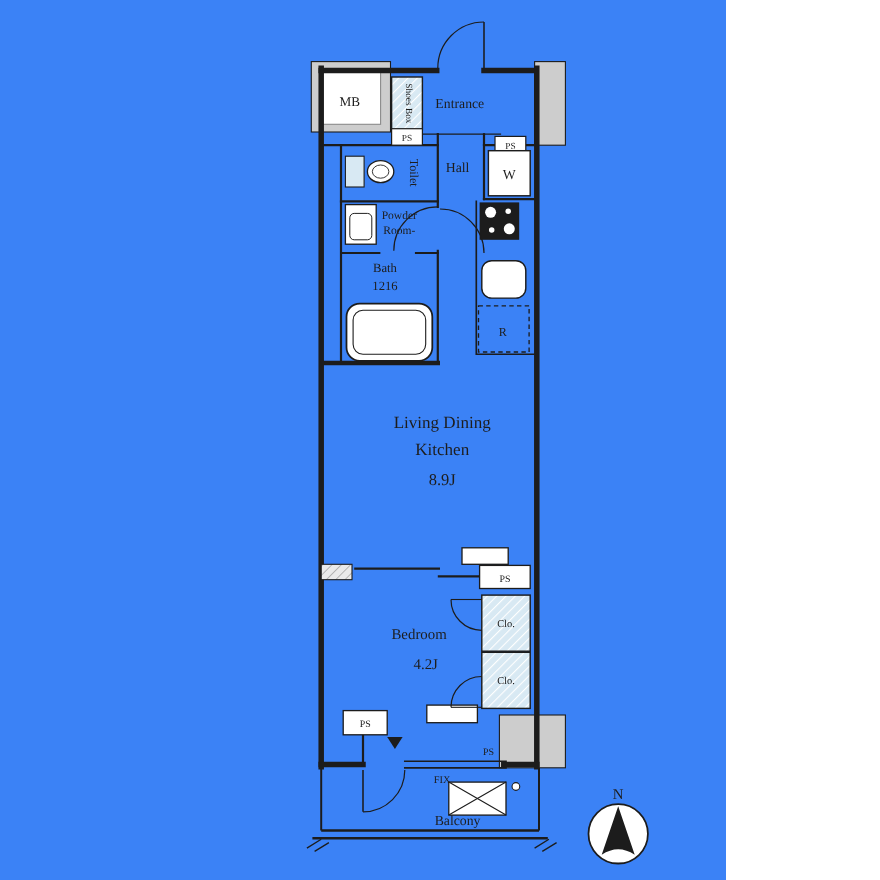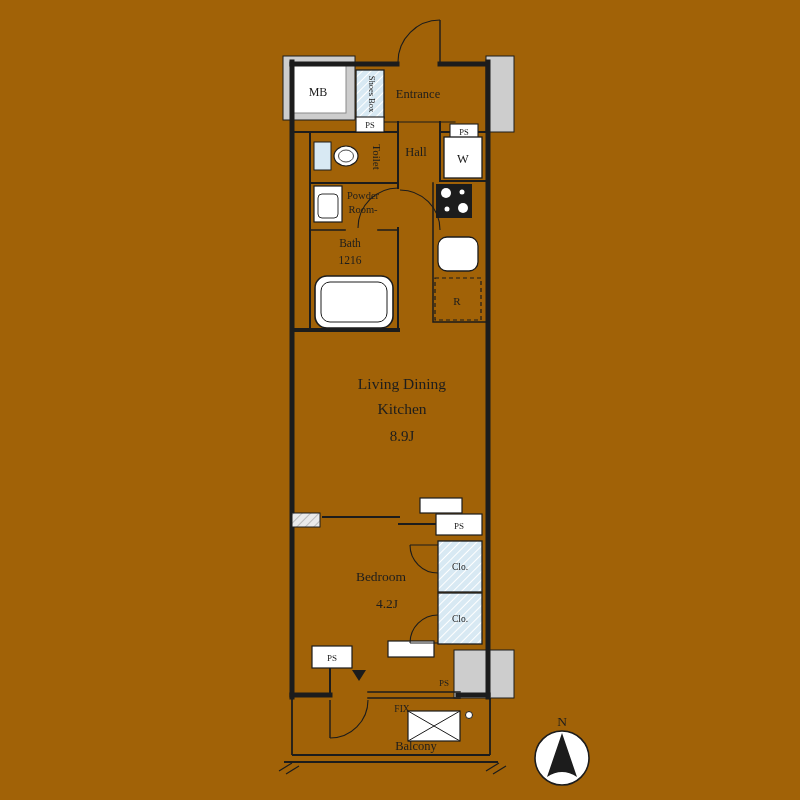--- a/index.html
+++ b/index.html
@@ -1,16 +1,16 @@
 <!DOCTYPE html>
 <html><head>
 <meta charset="utf-8">
 <style>
   html,body{margin:0;padding:0;background:#ffffff;}
-  .stage{position:relative;width:800px;height:800px;background:#a16207;overflow:hidden;
+  .stage{position:relative;width:660px;height:800px;background:#3b82f6;overflow:hidden;
          font-family:"Liberation Serif","DejaVu Serif",serif;}
   svg{display:block;}
   svg text{fill:#1d1d1d;font-family:"Liberation Serif","DejaVu Serif",serif;}
 </style>
 </head>
 <body>
 
 <div class="stage">
 <svg width="800" height="800" viewBox="0 0 800 800">
   <defs>

